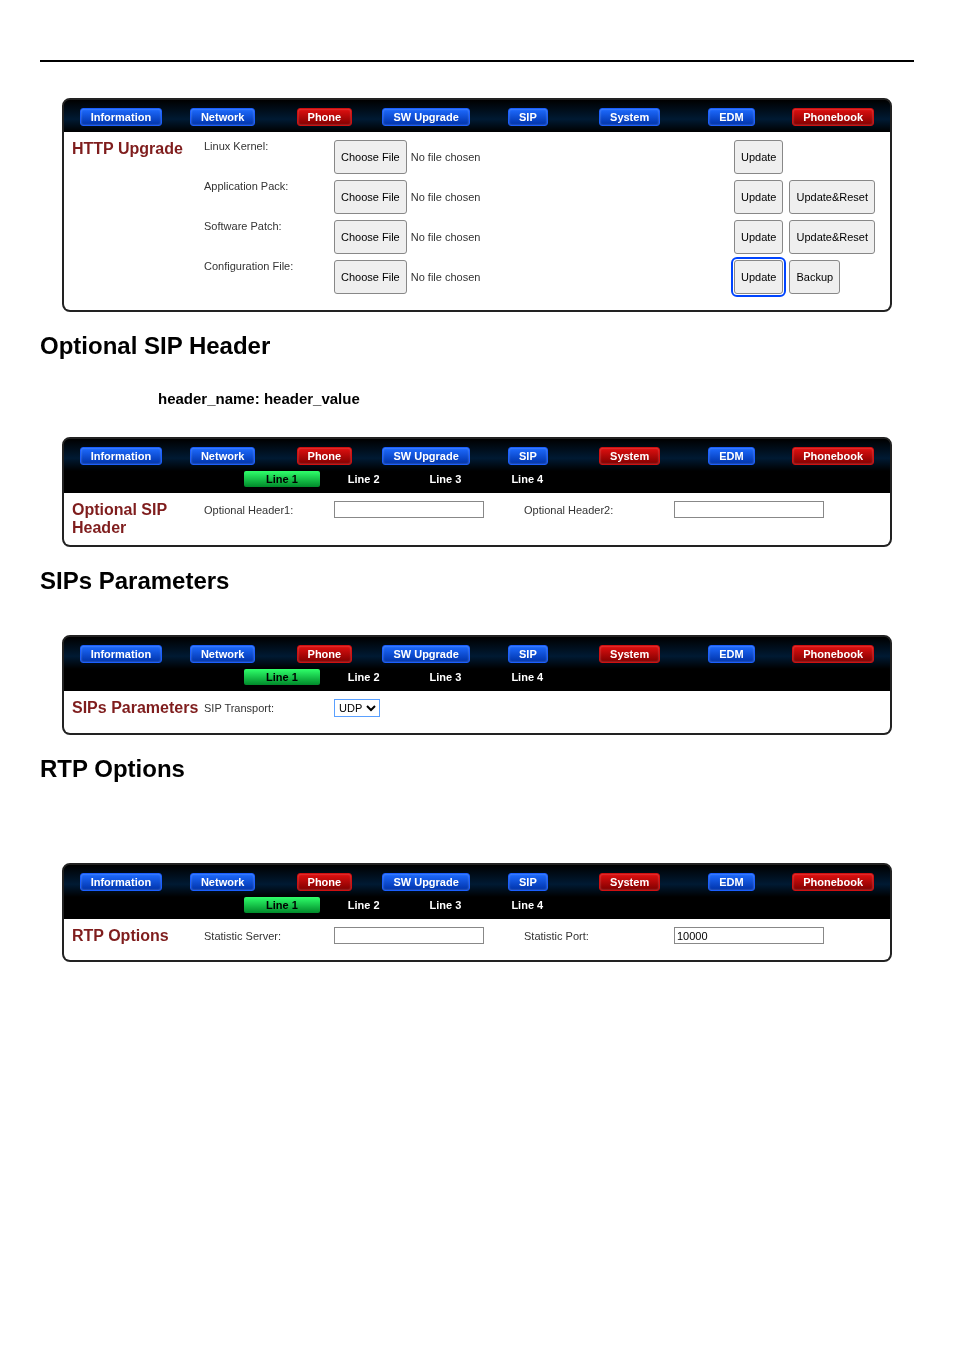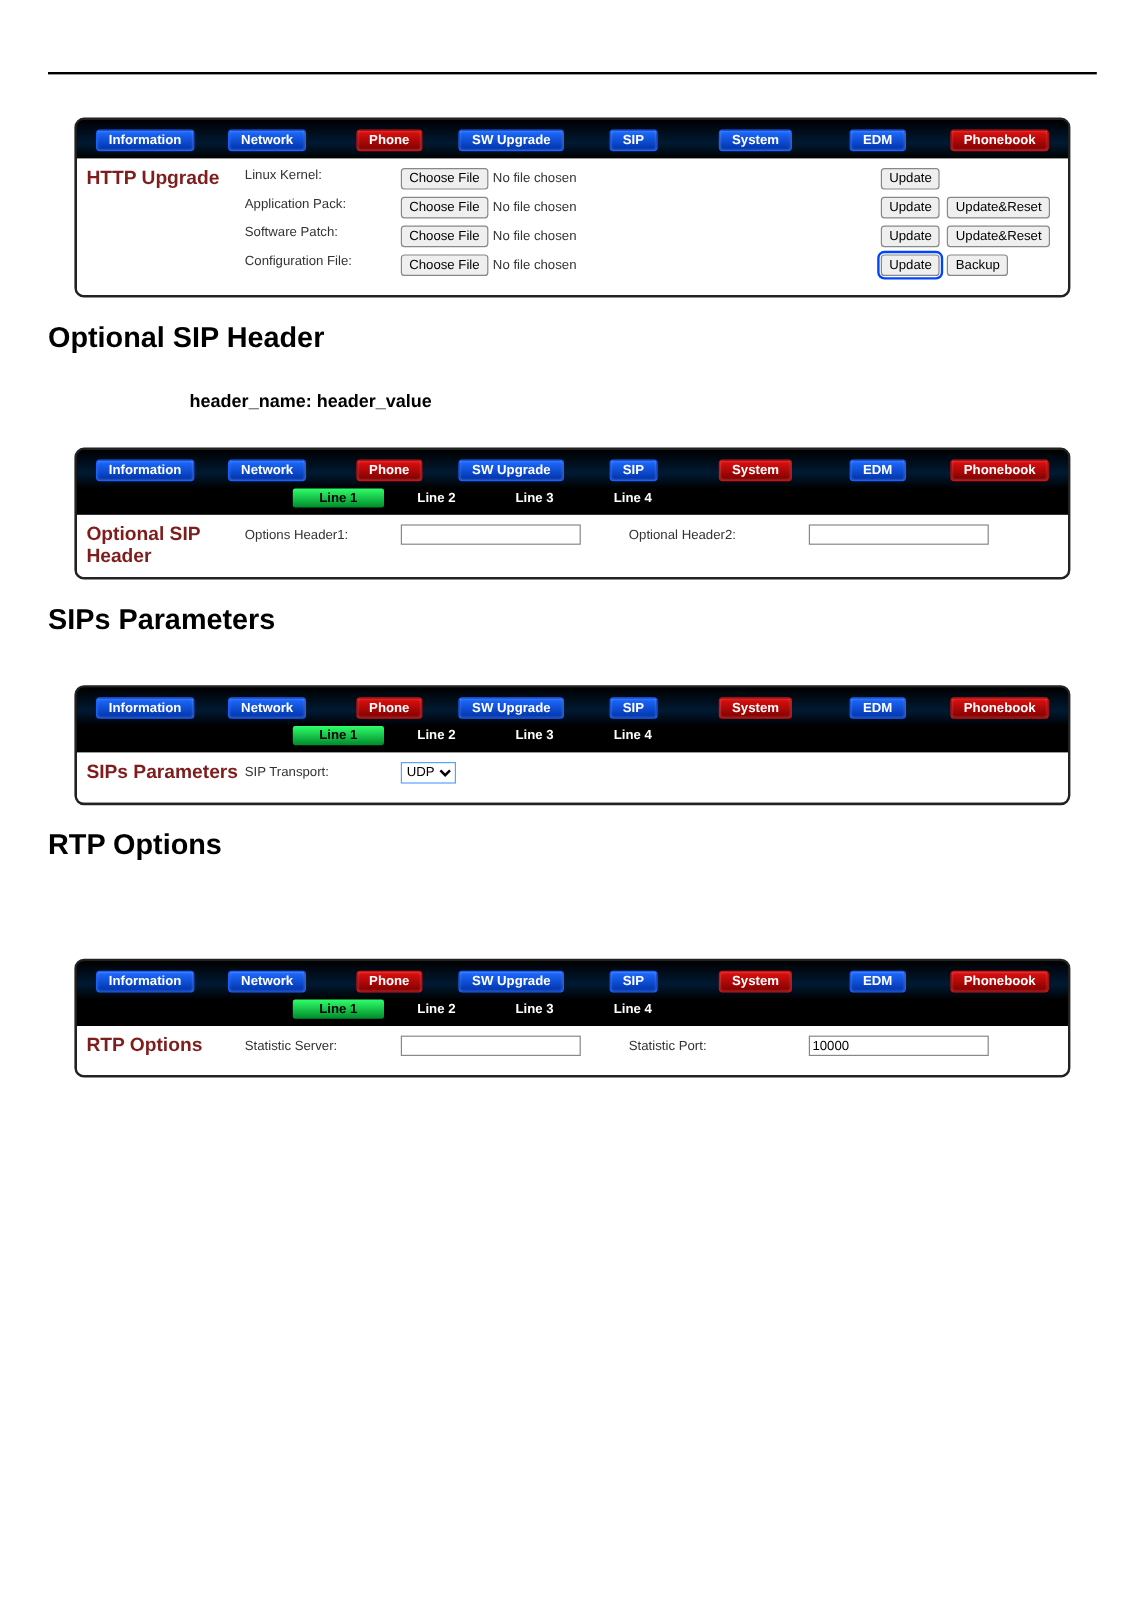--- a/index.html
+++ b/index.html
@@ -120,21 +120,21 @@
     gap: 6px;
     padding-left: 140px;
   }
   .native-btn {
     font-size: 11px;
     padding: 0 6px;
     border: 1px solid #888;
     border-radius: 3px;
     background: #efefef;
     color: #000;
-    height: 18px;
+    height: 34px;
     line-height: 16px;
   }
   .native-btn.hl {
     outline: 2px solid #0044ff;
     outline-offset: 1px;
   }
   .filetext {
     font-size: 11px;
     color: #333;
   }
@@ -295,21 +295,21 @@
   <div class="subnav">
     <span class="subtab active">Line 1</span>
     <span class="subtab">Line 2</span>
     <span class="subtab">Line 3</span>
     <span class="subtab">Line 4</span>
   </div>
   <div class="content">
     <div class="side-label">Optional SIP Header</div>
     <div class="fields">
       <div class="row2">
-        <span class="lbl2">Options Header1:</span>
+        <span class="lbl2">Optional Header1:</span>
         <span class="ctrl2"><input type="text" class="inp" value="" style=""></span>
         <span class="lbl3">Optional Header2:</span>
         <span class="ctrl3"><input type="text" class="inp" value="" style=""></span>
       </div>
     </div>
   </div>
 </div>
 
 <div class="section-title">SIPs Parameters</div>
 <div style="height:30px"></div>

